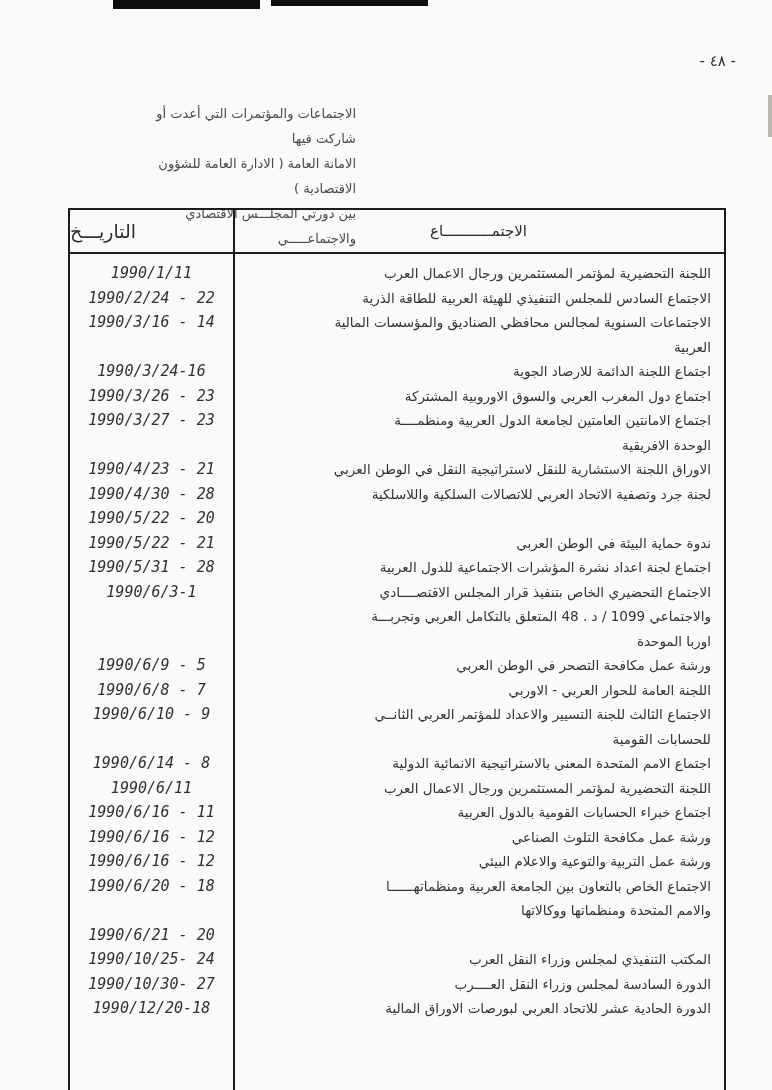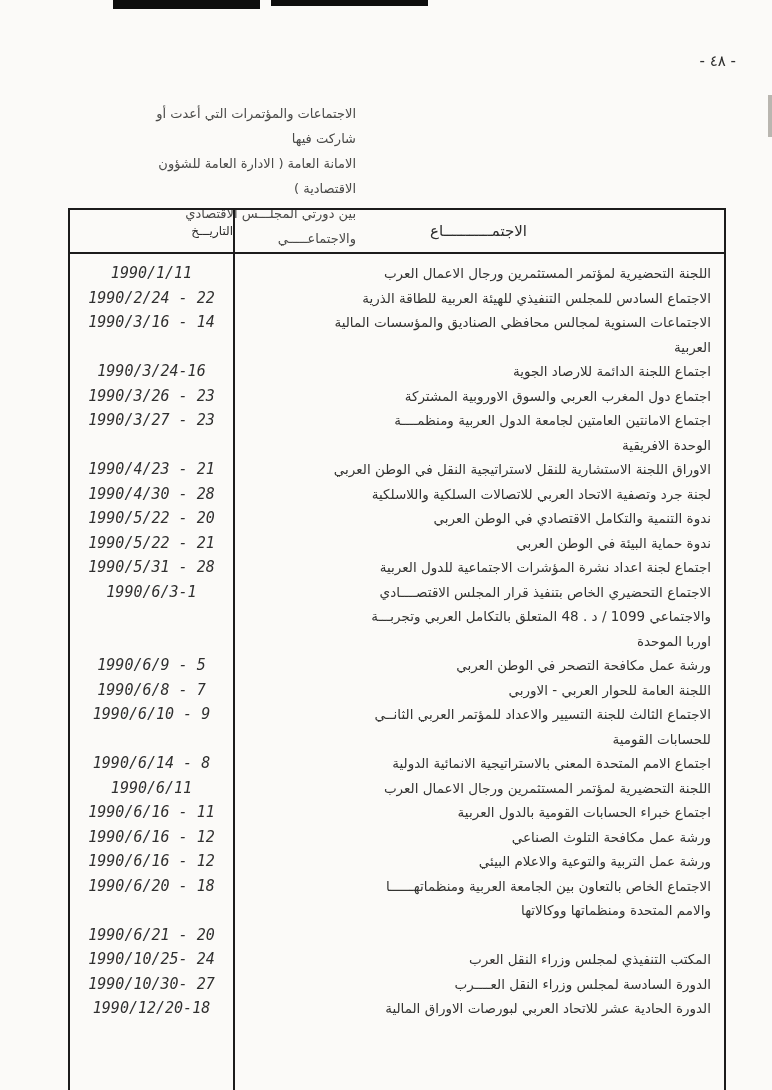--- a/index.html
+++ b/index.html
@@ -32,22 +32,22 @@
     border-top:2px solid #1c1c1c;
     border-left:2px solid #1c1c1c;
     border-right:2px solid #1c1c1c;
   }
   .col-divider {
     position:absolute; left:163px; top:0; width:2px; height:100%;
     background:#1c1c1c;
   }
   .thead { height:44px; border-bottom:2px solid #1c1c1c; display:flex; direction:ltr; }
   .th-date {
-    width:163px; flex:0 0 163px; text-align:right; line-height:42px;
-    font-size:12px; color:#2d2d2d; direction:rtl;
+    width:163px; flex:0 0 163px; text-align:left; line-height:42px;
+    font-size:19px; color:#2d2d2d; direction:rtl;
   }
   .th-meeting {
     flex:1; text-align:center; line-height:42px;
     font-size:15px; color:#2d2d2d; direction:rtl;
   }
   .tbody { padding-top:7px; }
   .row { display:flex; direction:ltr; }
   .cell-date {
     width:163px; flex:0 0 163px; text-align:center;
     font-family:"DejaVu Sans Mono", monospace;
@@ -129,23 +129,20 @@
         </div>
       </div>
       <div class="row">
         <div class="cell-date">1990/4/30 - 28</div>
         <div class="cell-meeting">
           <div class="mline">لجنة جرد وتصفية الاتحاد العربي للاتصالات السلكية واللاسلكية</div>
         </div>
       </div>
       <div class="row">
         <div class="cell-date">1990/5/22 - 20</div>
-        <div class="cell-meeting">
-          <div class="mline">ندوة التنمية والتكامل الاقتصادي في الوطن العربي</div>
-        </div>
       </div>
       <div class="row">
         <div class="cell-date">1990/5/22 - 21</div>
         <div class="cell-meeting">
           <div class="mline">ندوة حماية البيئة في الوطن العربي</div>
         </div>
       </div>
       <div class="row">
         <div class="cell-date">1990/5/31 - 28</div>
         <div class="cell-meeting">

